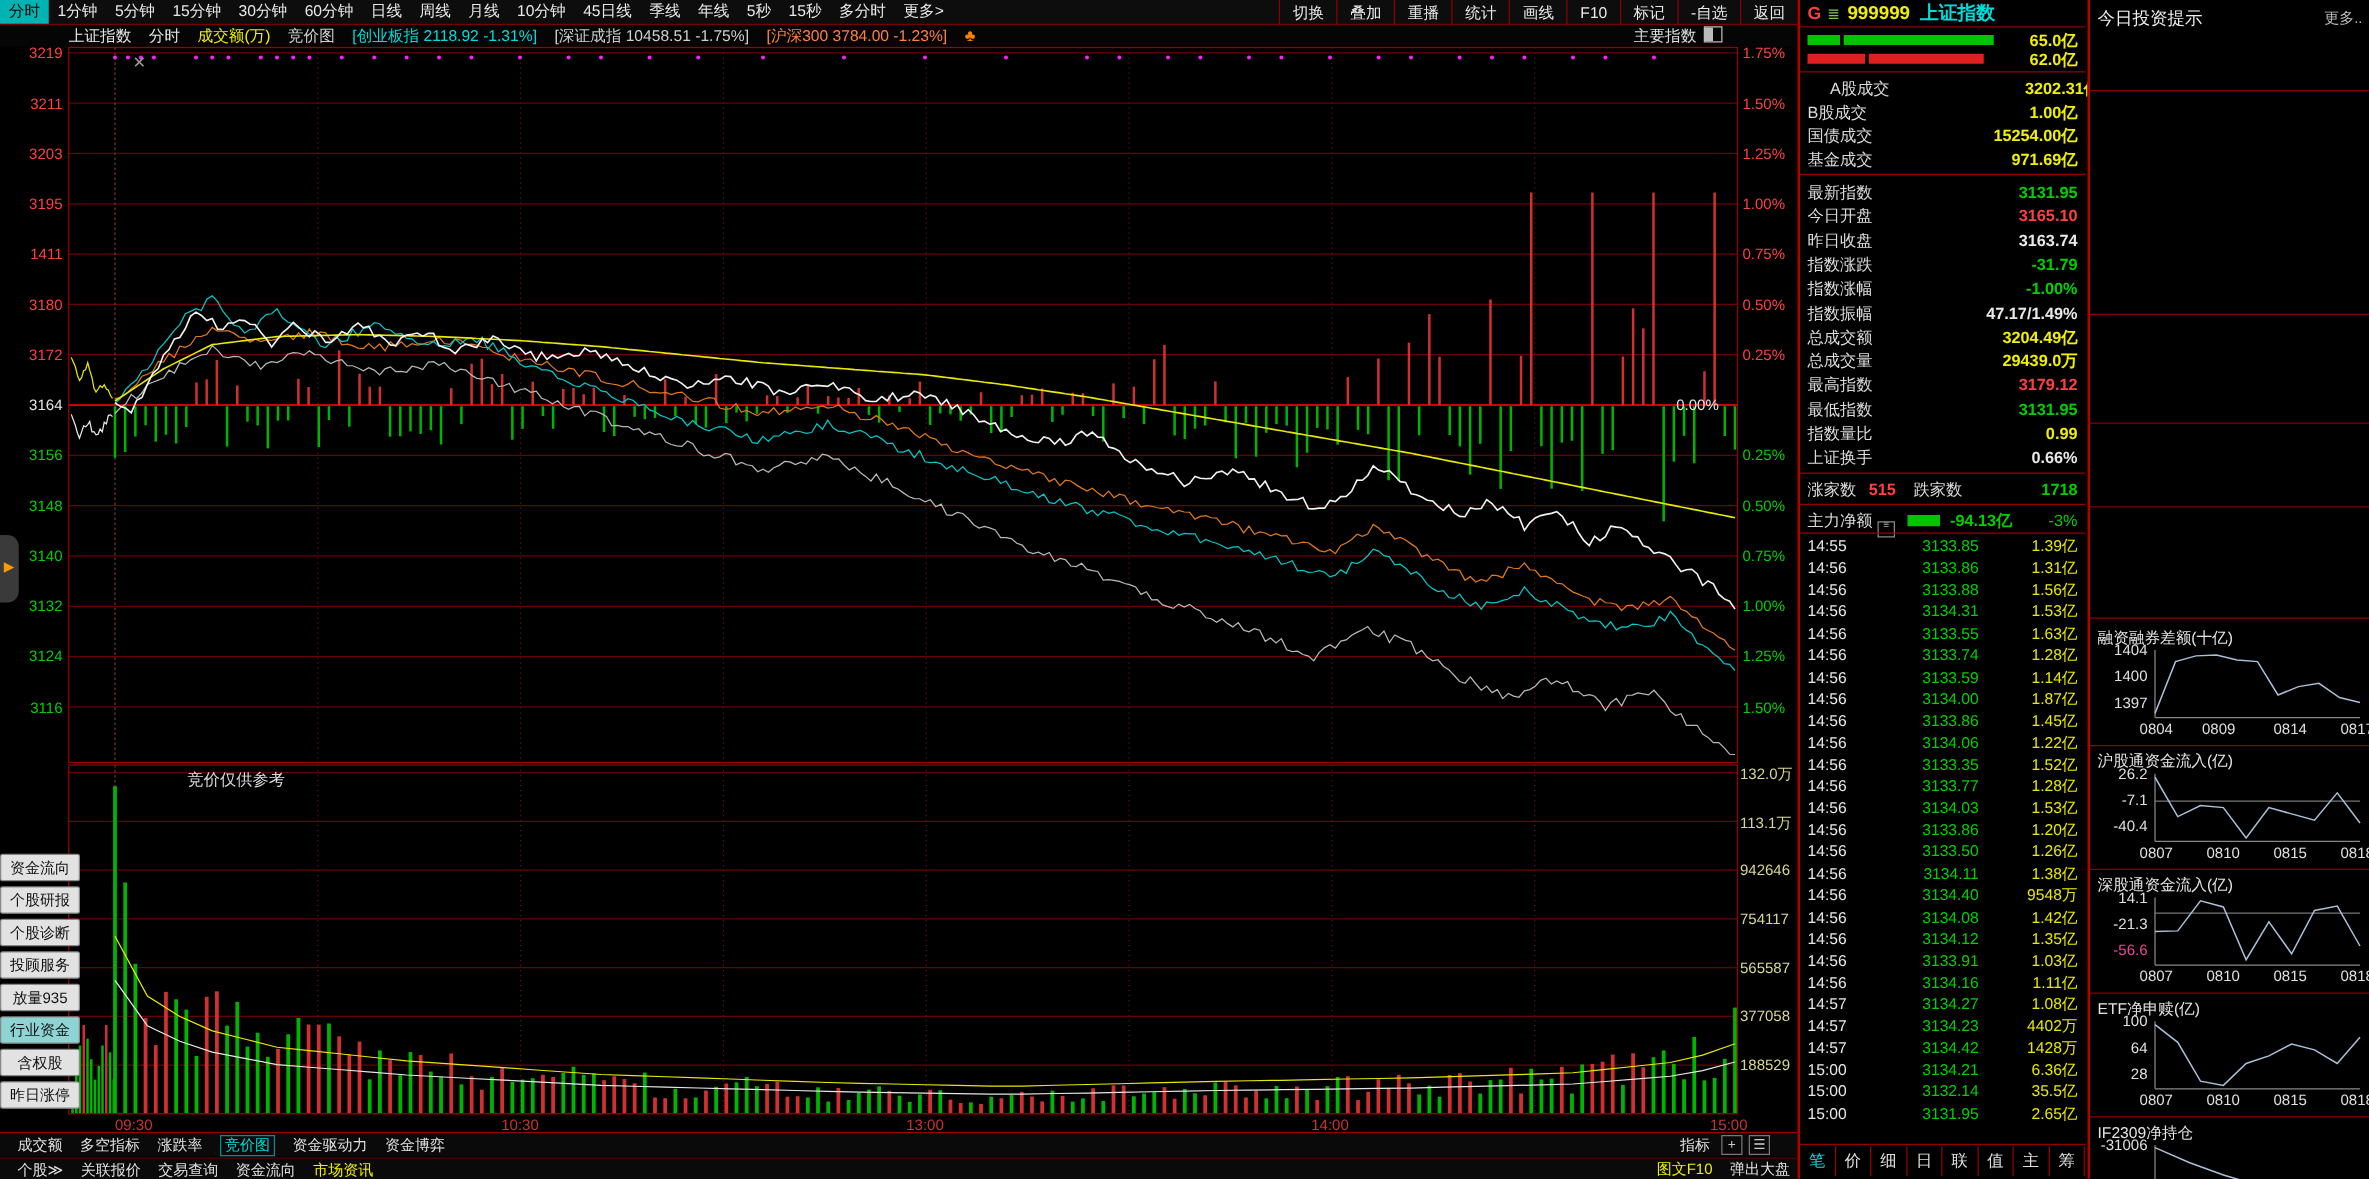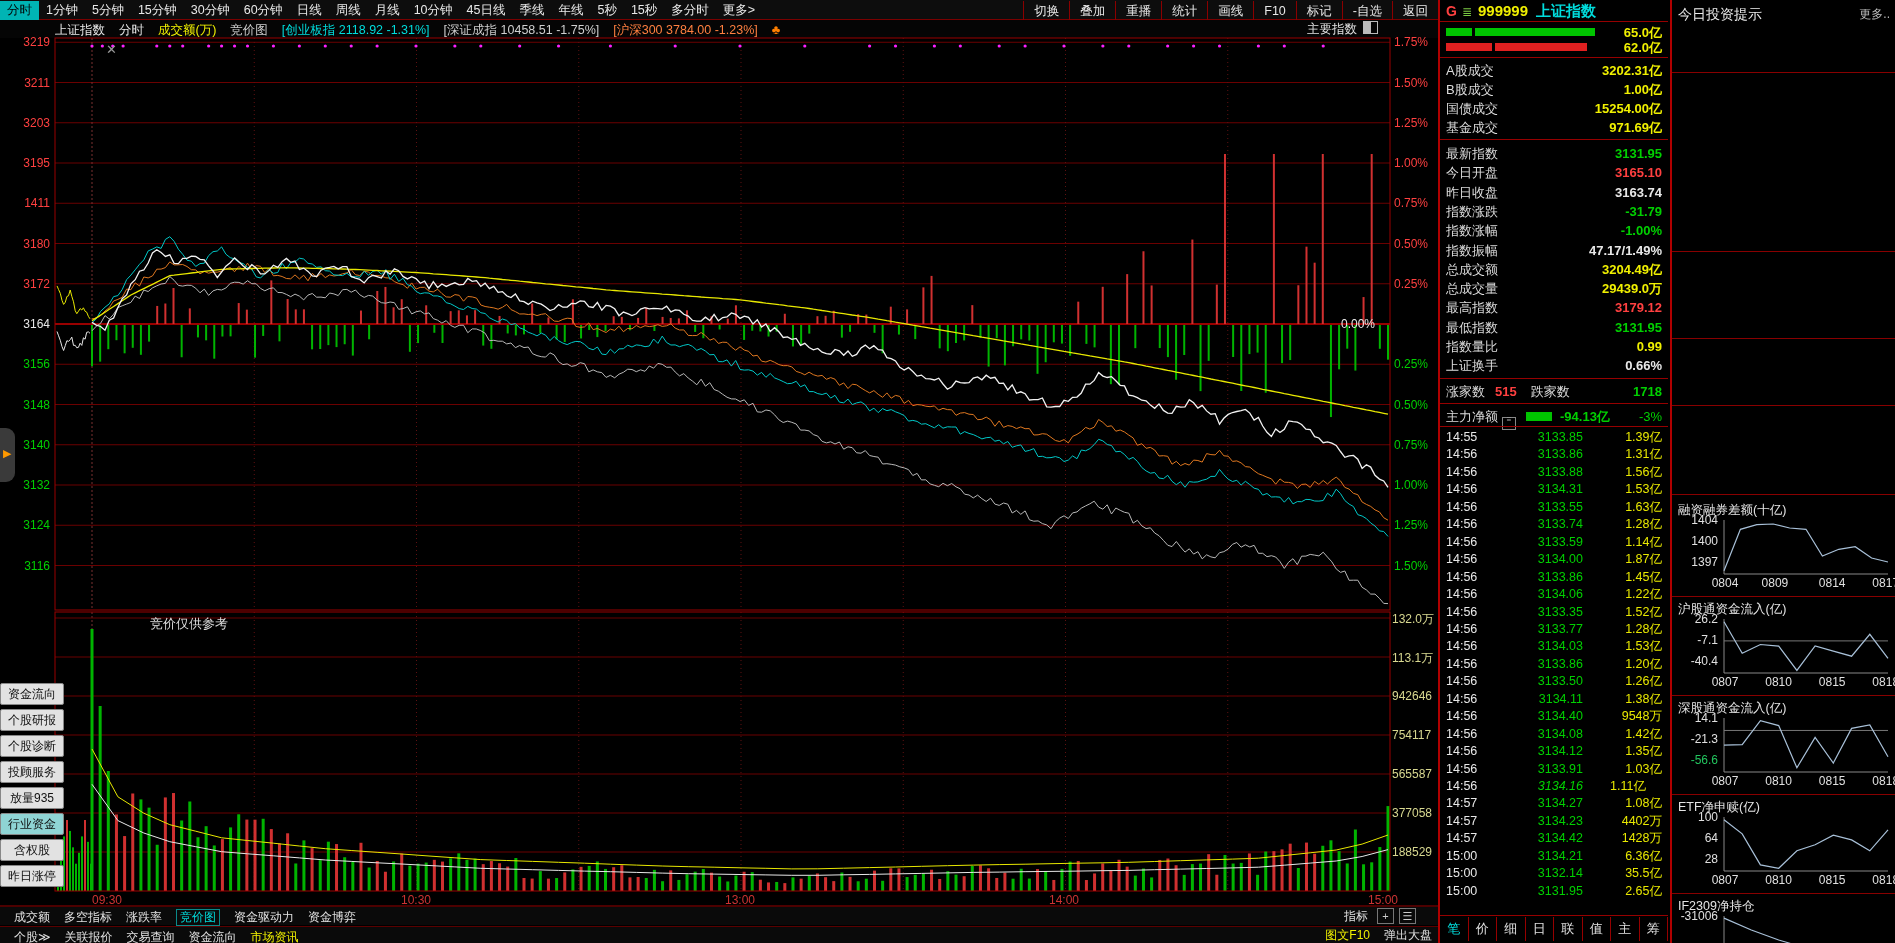--- a/index.html
+++ b/index.html
@@ -512,21 +512,21 @@
         <span style="position: absolute; left: 0px; top: 2px; width: 26px; height: 8px; background: rgb(0, 196, 0);"></span>
         <span style="position: absolute; left: 29px; top: 2px; width: 120px; height: 8px; background: rgb(0, 196, 0);"></span>
         <span style="position: absolute; right: 0px; top: -2px; color: rgb(240, 240, 0); font-weight: bold; font-size: 13px;">65.0亿</span>
       </div>
       <div style="position: absolute; left: 6px; top: 41px; width: 216px; height: 12px;">
         <span style="position: absolute; left: 0px; top: 2px; width: 46px; height: 8px; background: rgb(224, 32, 32);"></span>
         <span style="position: absolute; left: 49px; top: 2px; width: 92px; height: 8px; background: rgb(224, 32, 32);"></span>
         <span style="position: absolute; right: 0px; top: -2px; color: rgb(240, 240, 0); font-weight: bold; font-size: 13px;">62.0亿</span>
       </div>
       <div class="divh" style="left: 0px; top: 57px; width: 228px;"></div>
-      <div class="qrow" style="top: 61px; left: 6px; width: 216px;"><span class="qlabel" style="">A股成交</span><span class="qval" style="color: rgb(240, 240, 0);">3202.31亿</span></div>
+      <div class="qrow" style="top: 61px; left: 24px; width: 216px;"><span class="qlabel" style="">A股成交</span><span class="qval" style="color: rgb(240, 240, 0);">3202.31亿</span></div>
       <div class="qrow" style="top: 80px; left: 6px; width: 216px;"><span class="qlabel" style="">B股成交</span><span class="qval" style="color: rgb(240, 240, 0);">1.00亿</span></div>
       <div class="qrow" style="top: 99px; left: 6px; width: 216px;"><span class="qlabel" style="">国债成交</span><span class="qval" style="color: rgb(240, 240, 0);">15254.00亿</span></div>
       <div class="qrow" style="top: 118px; left: 6px; width: 216px;"><span class="qlabel" style="">基金成交</span><span class="qval" style="color: rgb(240, 240, 0);">971.69亿</span></div>
       <div class="divh" style="left: 0px; top: 139px; width: 228px;"></div>
       <div class="qrow" style="top: 144px; left: 6px; width: 216px;"><span class="qlabel" style="">最新指数</span><span class="qval" style="color: rgb(0, 208, 0);">3131.95</span></div>
       <div class="qrow" style="top: 163.3px; left: 6px; width: 216px;"><span class="qlabel" style="">今日开盘</span><span class="qval" style="color: rgb(255, 64, 64);">3165.10</span></div>
       <div class="qrow" style="top: 182.6px; left: 6px; width: 216px;"><span class="qlabel" style="">昨日收盘</span><span class="qval" style="color: rgb(232, 232, 232);">3163.74</span></div>
       <div class="qrow" style="top: 201.9px; left: 6px; width: 216px;"><span class="qlabel" style="">指数涨跌</span><span class="qval" style="color: rgb(0, 208, 0);">-31.79</span></div>
       <div class="qrow" style="top: 221.2px; left: 6px; width: 216px;"><span class="qlabel" style="">指数涨幅</span><span class="qval" style="color: rgb(0, 208, 0); margin-left: 28px;">-1.00%</span></div>
       <div class="qrow" style="top: 240.5px; left: 6px; width: 216px;"><span class="qlabel" style="">指数振幅</span><span class="qval" style="color: rgb(232, 232, 232);">47.17/1.49%</span></div>
@@ -554,21 +554,21 @@
       <div style="position: absolute; left: 6px; top: 603.5px; width: 216px; height: 17px; line-height: 17px; font-size: 12.5px;"><span style="color: rgb(232, 232, 232);">14:56</span><span style="position: absolute; left: 62px; width: 75px; text-align: right; color: rgb(0, 208, 0);">3133.35</span><span style="position: absolute; right: 0px; color: rgb(232, 232, 0);">1.52亿</span></div>
       <div style="position: absolute; left: 6px; top: 620.95px; width: 216px; height: 17px; line-height: 17px; font-size: 12.5px;"><span style="color: rgb(232, 232, 232);">14:56</span><span style="position: absolute; left: 62px; width: 75px; text-align: right; color: rgb(0, 208, 0);">3133.77</span><span style="position: absolute; right: 0px; color: rgb(232, 232, 0);">1.28亿</span></div>
       <div style="position: absolute; left: 6px; top: 638.4px; width: 216px; height: 17px; line-height: 17px; font-size: 12.5px;"><span style="color: rgb(232, 232, 232);">14:56</span><span style="position: absolute; left: 62px; width: 75px; text-align: right; color: rgb(0, 208, 0);">3134.03</span><span style="position: absolute; right: 0px; color: rgb(232, 232, 0);">1.53亿</span></div>
       <div style="position: absolute; left: 6px; top: 655.85px; width: 216px; height: 17px; line-height: 17px; font-size: 12.5px;"><span style="color: rgb(232, 232, 232);">14:56</span><span style="position: absolute; left: 62px; width: 75px; text-align: right; color: rgb(0, 208, 0);">3133.86</span><span style="position: absolute; right: 0px; color: rgb(232, 232, 0);">1.20亿</span></div>
       <div style="position: absolute; left: 6px; top: 673.3px; width: 216px; height: 17px; line-height: 17px; font-size: 12.5px;"><span style="color: rgb(232, 232, 232);">14:56</span><span style="position: absolute; left: 62px; width: 75px; text-align: right; color: rgb(0, 208, 0);">3133.50</span><span style="position: absolute; right: 0px; color: rgb(232, 232, 0);">1.26亿</span></div>
       <div style="position: absolute; left: 6px; top: 690.75px; width: 216px; height: 17px; line-height: 17px; font-size: 12.5px;"><span style="color: rgb(232, 232, 232);">14:56</span><span style="position: absolute; left: 62px; width: 75px; text-align: right; color: rgb(0, 208, 0);">3134.11</span><span style="position: absolute; right: 0px; color: rgb(232, 232, 0);">1.38亿</span></div>
       <div style="position: absolute; left: 6px; top: 708.2px; width: 216px; height: 17px; line-height: 17px; font-size: 12.5px;"><span style="color: rgb(232, 232, 232);">14:56</span><span style="position: absolute; left: 62px; width: 75px; text-align: right; color: rgb(0, 208, 0);">3134.40</span><span style="position: absolute; right: 0px; color: rgb(232, 232, 0);">9548万</span></div>
       <div style="position: absolute; left: 6px; top: 725.65px; width: 216px; height: 17px; line-height: 17px; font-size: 12.5px;"><span style="color: rgb(232, 232, 232);">14:56</span><span style="position: absolute; left: 62px; width: 75px; text-align: right; color: rgb(0, 208, 0);">3134.08</span><span style="position: absolute; right: 0px; color: rgb(232, 232, 0);">1.42亿</span></div>
       <div style="position: absolute; left: 6px; top: 743.1px; width: 216px; height: 17px; line-height: 17px; font-size: 12.5px;"><span style="color: rgb(232, 232, 232);">14:56</span><span style="position: absolute; left: 62px; width: 75px; text-align: right; color: rgb(0, 208, 0);">3134.12</span><span style="position: absolute; right: 0px; color: rgb(232, 232, 0);">1.35亿</span></div>
       <div style="position: absolute; left: 6px; top: 760.55px; width: 216px; height: 17px; line-height: 17px; font-size: 12.5px;"><span style="color: rgb(232, 232, 232);">14:56</span><span style="position: absolute; left: 62px; width: 75px; text-align: right; color: rgb(0, 208, 0);">3133.91</span><span style="position: absolute; right: 0px; color: rgb(232, 232, 0);">1.03亿</span></div>
-      <div style="position: absolute; left: 6px; top: 778px; width: 216px; height: 17px; line-height: 17px; font-size: 12.5px;"><span style="color: rgb(232, 232, 232);">14:56</span><span style="position: absolute; left: 62px; width: 75px; text-align: right; color: rgb(0, 208, 0); font-style: italic;">3134.16</span><span style="position: absolute; right: 16px; color: rgb(232, 232, 0);">1.11亿</span></div>
+      <div style="position: absolute; left: 6px; top: 778px; width: 216px; height: 17px; line-height: 17px; font-size: 12.5px;"><span style="color: rgb(232, 232, 232);">14:56</span><span style="position: absolute; left: 62px; width: 75px; text-align: right; color: rgb(0, 208, 0);">3134.16</span><span style="position: absolute; right: 0px; color: rgb(232, 232, 0);">1.11亿</span></div>
       <div style="position: absolute; left: 6px; top: 795.45px; width: 216px; height: 17px; line-height: 17px; font-size: 12.5px;"><span style="color: rgb(232, 232, 232);">14:57</span><span style="position: absolute; left: 62px; width: 75px; text-align: right; color: rgb(0, 208, 0);">3134.27</span><span style="position: absolute; right: 0px; color: rgb(232, 232, 0);">1.08亿</span></div>
       <div style="position: absolute; left: 6px; top: 812.9px; width: 216px; height: 17px; line-height: 17px; font-size: 12.5px;"><span style="color: rgb(232, 232, 232);">14:57</span><span style="position: absolute; left: 62px; width: 75px; text-align: right; color: rgb(0, 208, 0);">3134.23</span><span style="position: absolute; right: 0px; color: rgb(232, 232, 0);">4402万</span></div>
       <div style="position: absolute; left: 6px; top: 830.35px; width: 216px; height: 17px; line-height: 17px; font-size: 12.5px;"><span style="color: rgb(232, 232, 232);">14:57</span><span style="position: absolute; left: 62px; width: 75px; text-align: right; color: rgb(0, 208, 0);">3134.42</span><span style="position: absolute; right: 0px; color: rgb(232, 232, 0);">1428万</span></div>
       <div style="position: absolute; left: 6px; top: 847.8px; width: 216px; height: 17px; line-height: 17px; font-size: 12.5px;"><span style="color: rgb(232, 232, 232);">15:00</span><span style="position: absolute; left: 62px; width: 75px; text-align: right; color: rgb(0, 208, 0);">3134.21</span><span style="position: absolute; right: 0px; color: rgb(232, 232, 0);">6.36亿</span></div>
       <div style="position: absolute; left: 6px; top: 865.25px; width: 216px; height: 17px; line-height: 17px; font-size: 12.5px;"><span style="color: rgb(232, 232, 232);">15:00</span><span style="position: absolute; left: 62px; width: 75px; text-align: right; color: rgb(0, 208, 0);">3132.14</span><span style="position: absolute; right: 0px; color: rgb(232, 232, 0);">35.5亿</span></div>
       <div style="position: absolute; left: 6px; top: 882.7px; width: 216px; height: 17px; line-height: 17px; font-size: 12.5px;"><span style="color: rgb(232, 232, 232);">15:00</span><span style="position: absolute; left: 62px; width: 75px; text-align: right; color: rgb(0, 208, 0);">3131.95</span><span style="position: absolute; right: 0px; color: rgb(232, 232, 0);">2.65亿</span></div>
       <div class="divh" style="left: 0px; top: 915px; width: 228px;"></div>
       <div style="position: absolute; left: 0px; top: 917px; width: 228px; height: 24px;"><span class="tabcell" style="width: 27.5px; color: rgb(0, 220, 220);">笔</span><span class="tabcell" style="width: 27.5px; color: rgb(224, 224, 224);">价</span><span class="tabcell" style="width: 27.5px; color: rgb(224, 224, 224);">细</span><span class="tabcell" style="width: 27.5px; color: rgb(224, 224, 224);">日</span><span class="tabcell" style="width: 27.5px; color: rgb(224, 224, 224);">联</span><span class="tabcell" style="width: 27.5px; color: rgb(224, 224, 224);">值</span><span class="tabcell" style="width: 27.5px; color: rgb(224, 224, 224);">主</span><span class="tabcell" style="width: 27.5px; color: rgb(224, 224, 224);">筹</span></div>
     </div>
   <div id="news-panel" class="abs" style="left:1670px;top:0;width:225px;height:943px;border-left:2px solid #b00000;background:#000;">
@@ -614,21 +614,21 @@
       <div style="position: absolute; left: 0px; top: 696px; width: 225px; height: 99px;">
         <div style="position: absolute; left: 6px; top: 4px; color: rgb(228, 228, 228); font-size: 12.5px;">深股通资金流入(亿)</div>
         <svg width="225" height="78" style="position:absolute;left:0;top:21px">
           <line x1="52" y1="1" x2="52" y2="55" stroke="#888"></line>
           <line x1="52" y1="55" x2="216" y2="55" stroke="#888"></line>
           <line x1="52" y1="13.461538461538462" x2="216" y2="13.461538461538462" stroke="#777"></line>
           <polyline points="52.0,28.2 70.2,27.7 88.4,3.7 106.7,8.6 124.9,50.8 143.1,20.4 161.3,46.0 179.6,11.4 197.8,7.9 216.0,39.8 " fill="none" stroke="#a8c0d8" stroke-width="1.2"></polyline>
         </svg>
         <div style="position: absolute; left: 0px; top: 15px; width: 46px; text-align: right; color: rgb(224, 224, 224); font-size: 12px;">14.1</div>
         <div style="position: absolute; left: 0px; top: 36px; width: 46px; text-align: right; color: rgb(224, 224, 224); font-size: 12px;">-21.3</div>
-        <div style="position: absolute; left: 0px; top: 57px; width: 46px; text-align: right; color: #22c55e; font-size: 12px;">-56.6</div>
+        <div style="position: absolute; left: 0px; top: 57px; width: 46px; text-align: right; color: #ec4899; font-size: 12px;">-56.6</div>
         <div style="position: absolute; left: 36px; top: 78px; width: 34px; text-align: center; color: rgb(224, 224, 224); font-size: 12px;">0807</div>
         <div style="position: absolute; left: 89.5733px; top: 78px; width: 34px; text-align: center; color: rgb(224, 224, 224); font-size: 12px;">0810</div>
         <div style="position: absolute; left: 143.147px; top: 78px; width: 34px; text-align: center; color: rgb(224, 224, 224); font-size: 12px;">0815</div>
         <div style="position: absolute; left: 196.72px; top: 78px; width: 34px; text-align: center; color: rgb(224, 224, 224); font-size: 12px;">0818</div>
         <div style="position: absolute; left: 0px; top: 98px; width: 225px; border-top: 1px solid rgb(136, 0, 0);"></div>
       </div>
       <div style="position: absolute; left: 0px; top: 795px; width: 225px; height: 99px;">
         <div style="position: absolute; left: 6px; top: 4px; color: rgb(228, 228, 228); font-size: 12.5px;">ETF净申赎(亿)</div>
         <svg width="225" height="78" style="position:absolute;left:0;top:21px">
           <line x1="52" y1="1" x2="52" y2="55" stroke="#888"></line>

